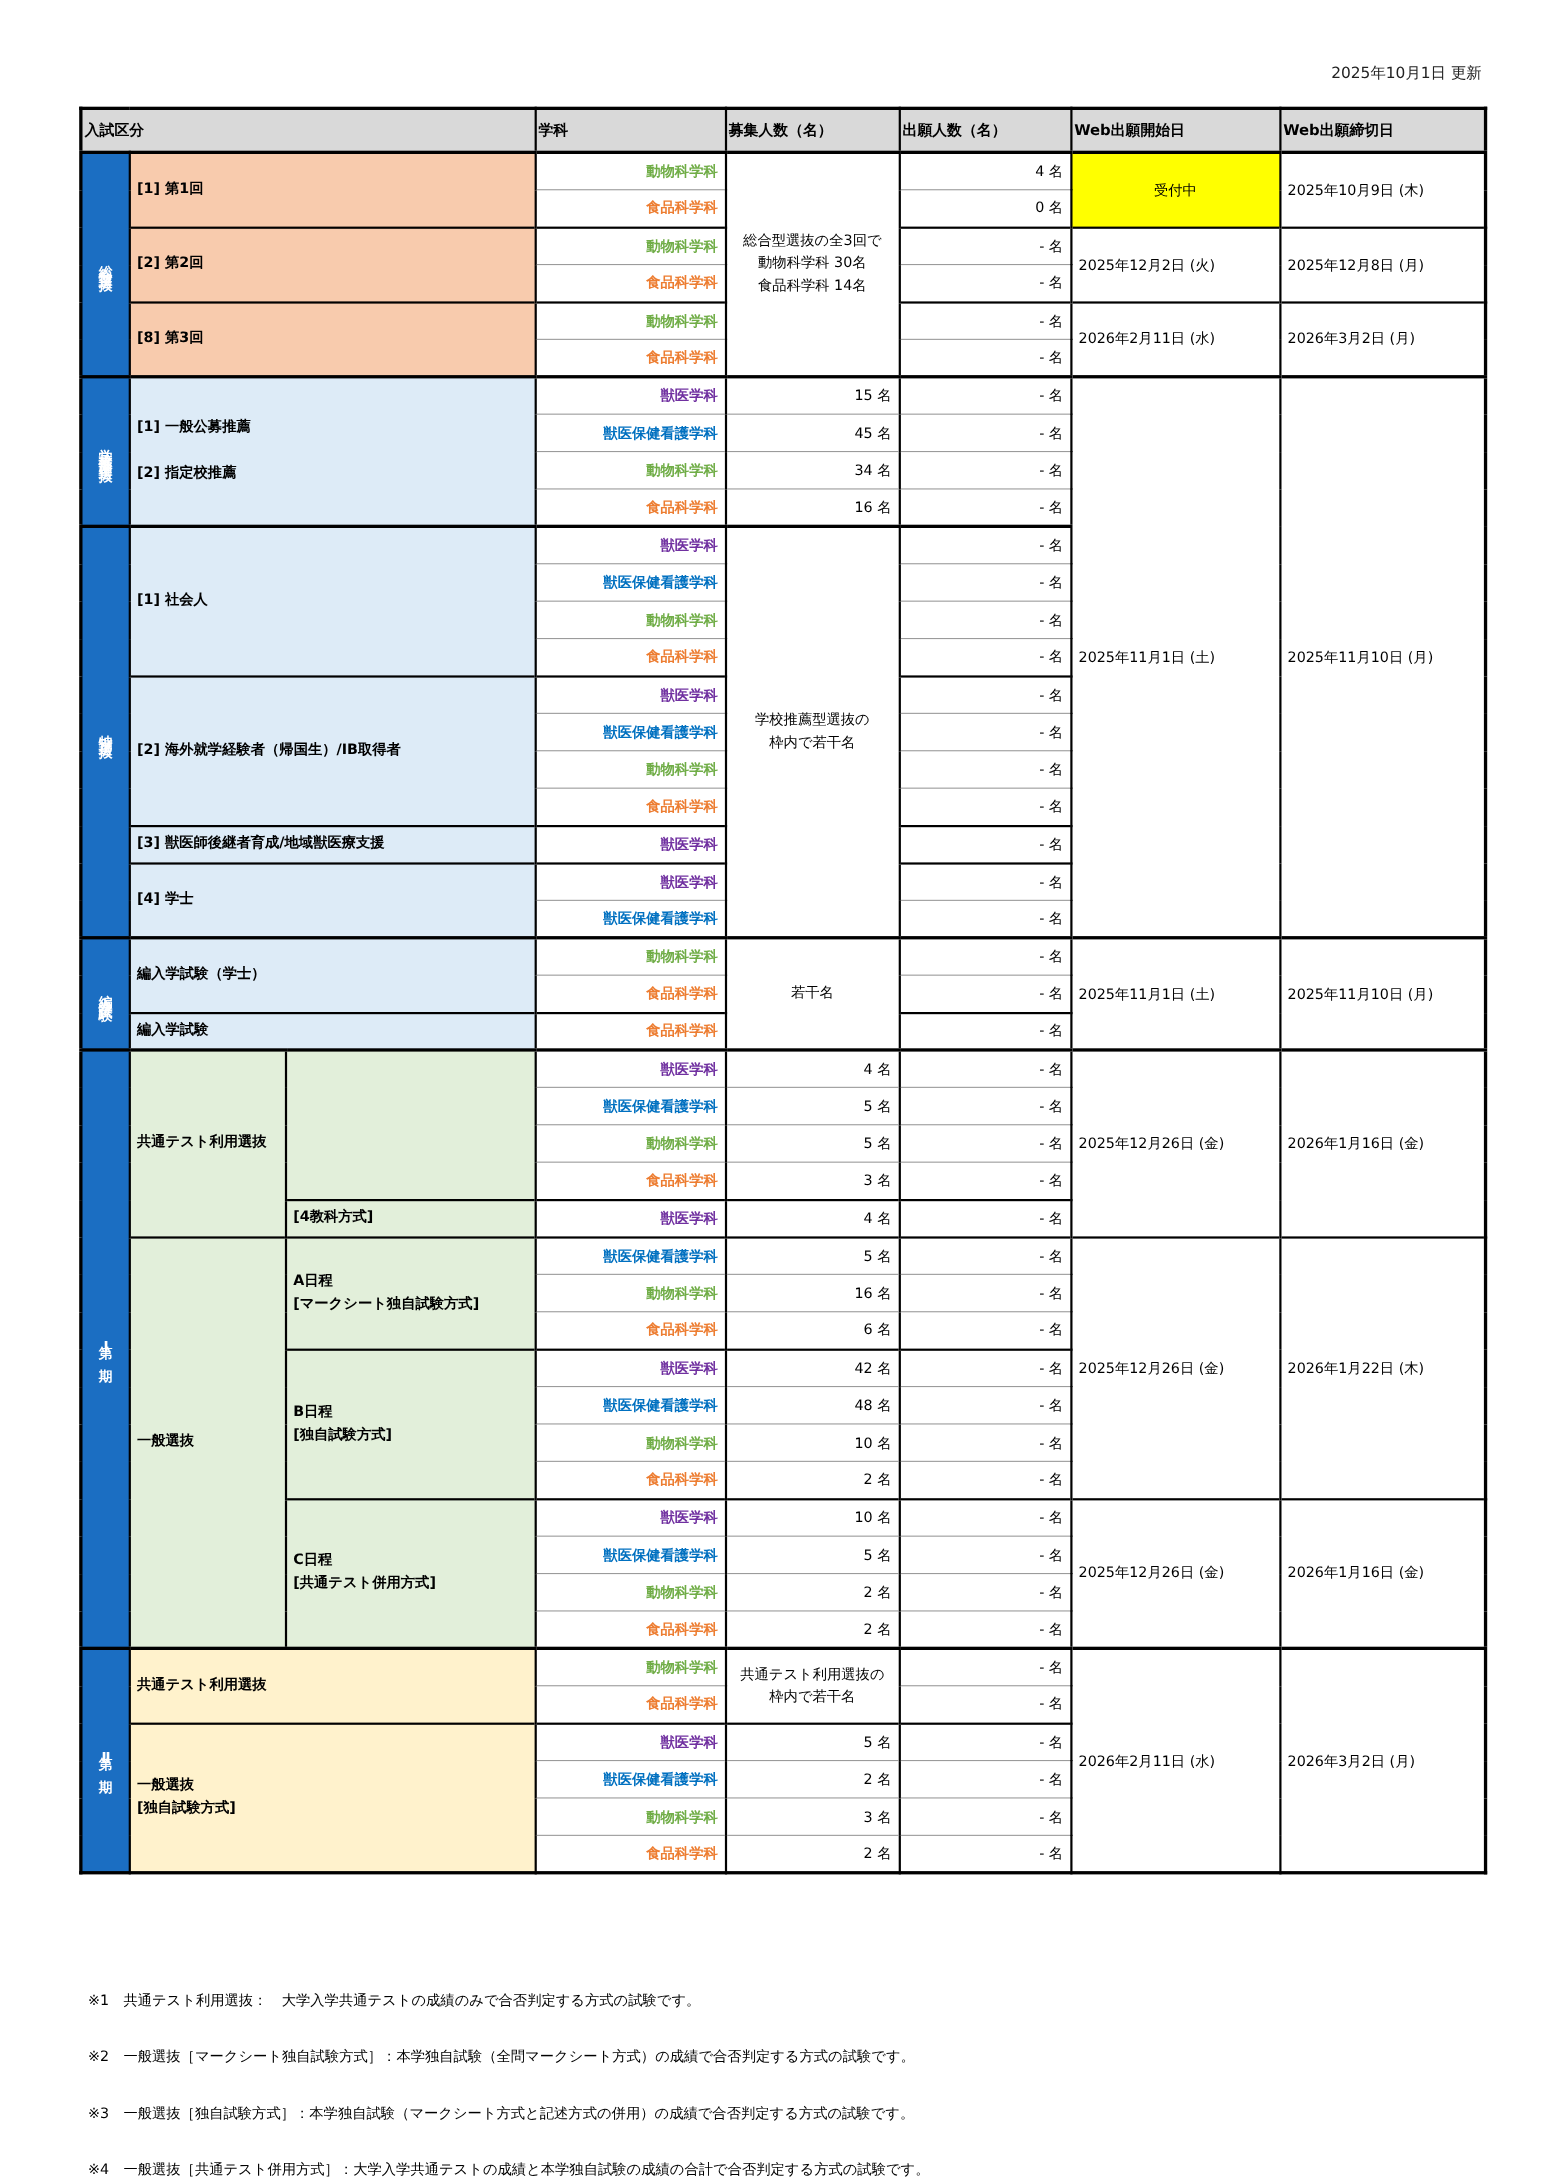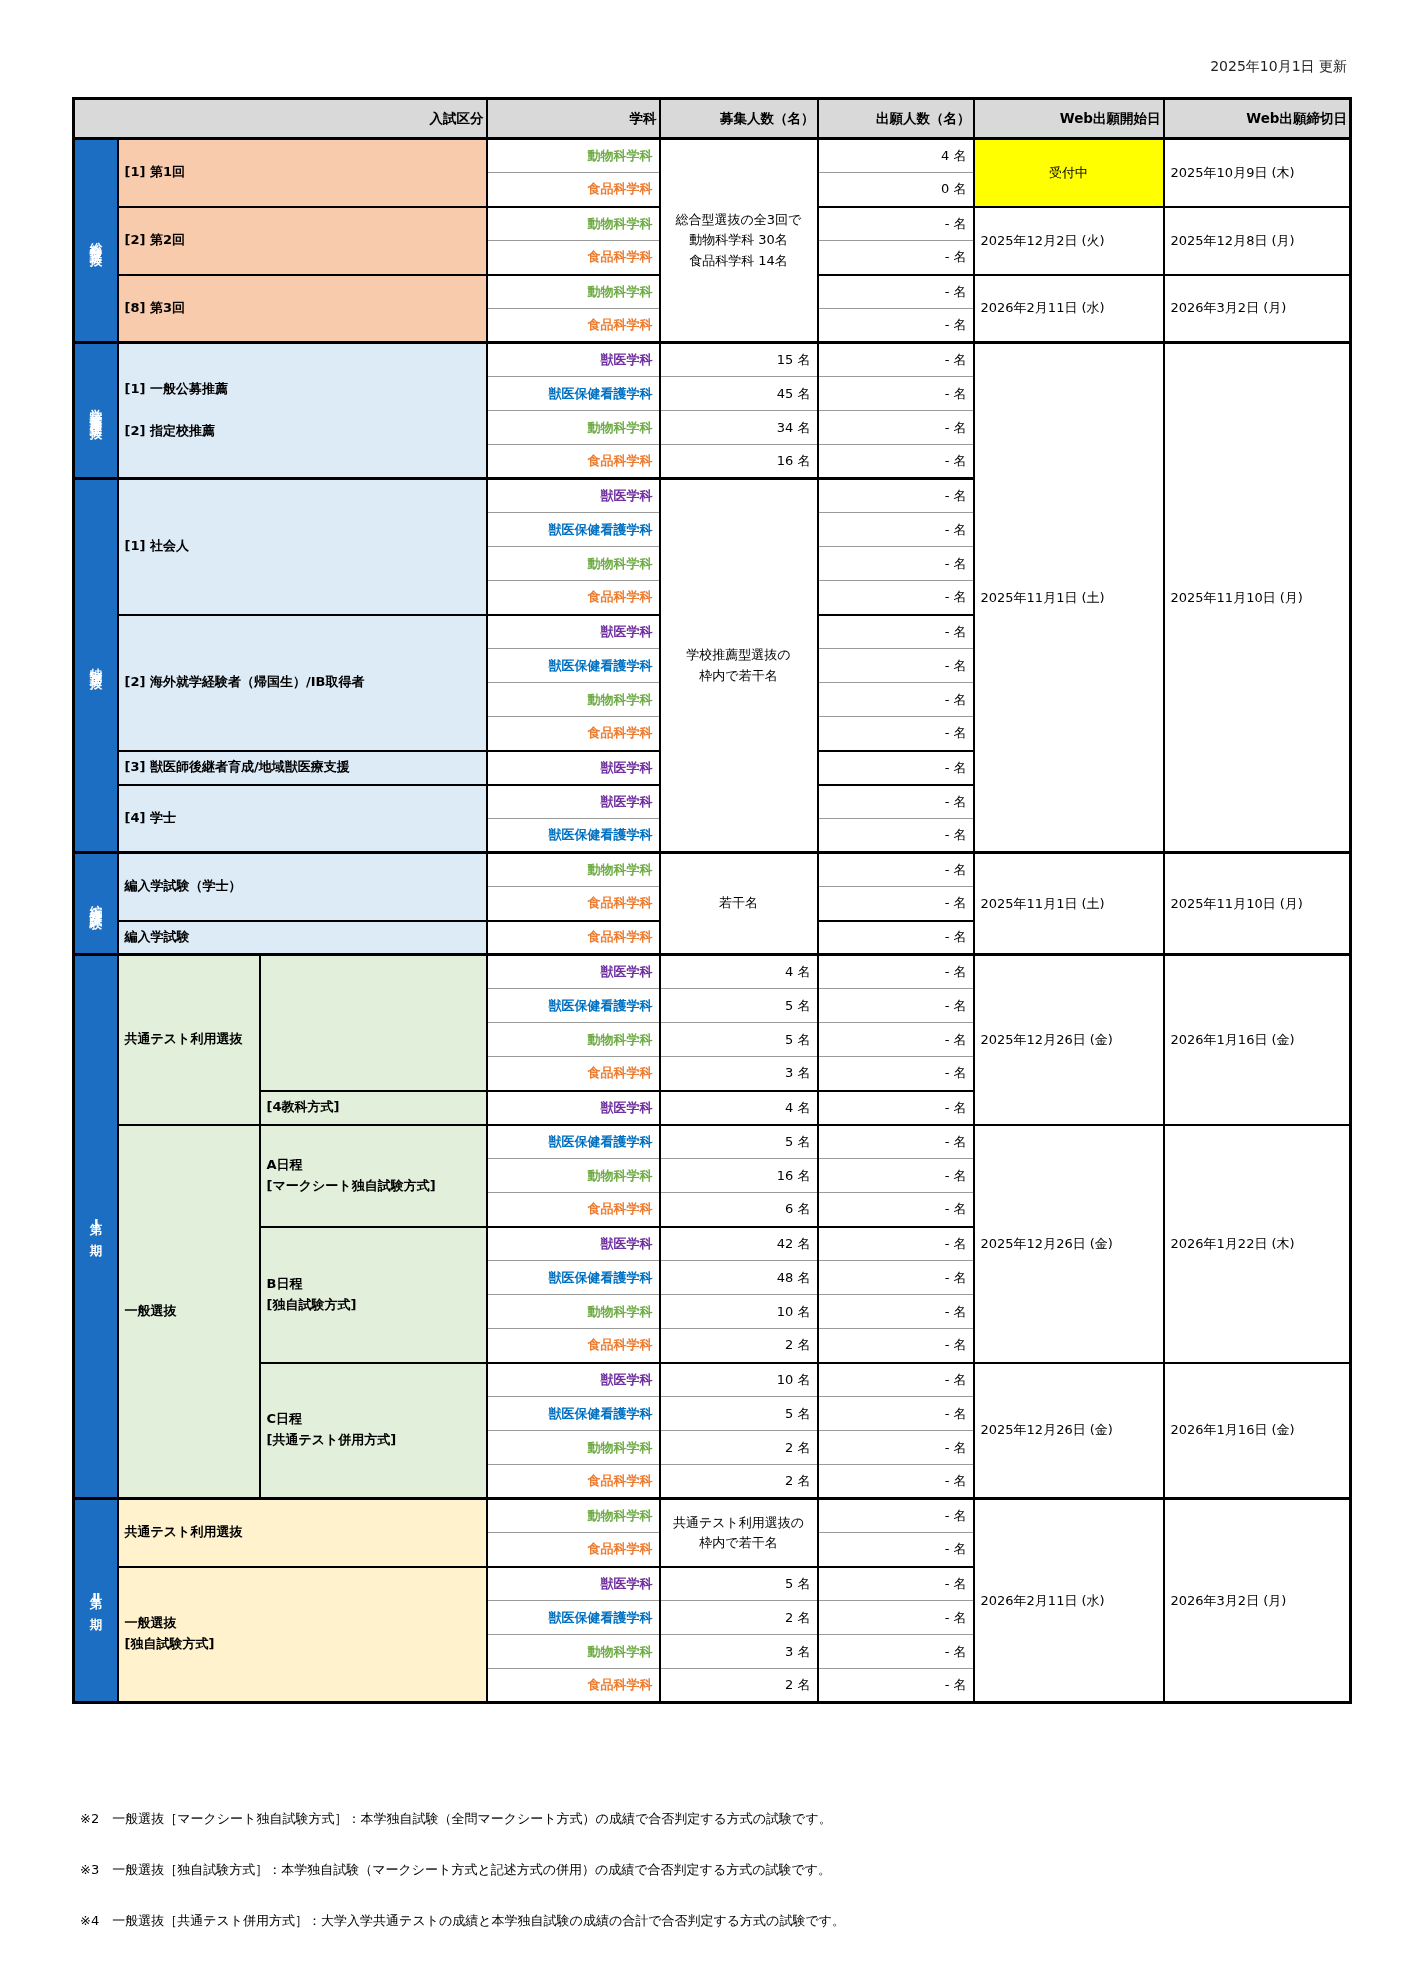--- a/index.html
+++ b/index.html
@@ -2,21 +2,21 @@
 <html><head>
 <meta charset="utf-8">
 <style>
   html,body{margin:0;padding:0;background:#ffffff;}
   body{font-family:"DejaVu Sans",sans-serif;color:#000;}
   .page{position:relative;width:1403px;height:1984px;background:#fff;overflow:hidden;}
   .updated{position:absolute;top:58px;right:56px;font-size:14px;color:#222;}
 
   table.adm{position:absolute;left:72px;top:97px;border-collapse:collapse;table-layout:fixed;border:3px solid #000;}
   table.adm th{background:#d9d9d9;font-weight:bold;font-size:13.5px;height:37px;
-    border-left:2px solid #000;border-bottom:3px solid #000;text-align:right;padding:0 2px;}
+    border-left:2px solid #000;border-bottom:3px solid #000;text-align:left;padding:0 2px;}
   table.adm td{border-left:2px solid #000;height:34px;padding:0 6px;font-size:13px;
     vertical-align:middle;box-sizing:border-box;}
   tr.b-thin>td{border-top:1px solid #9b9b9b;}
   tr.b-grp>td{border-top:2px solid #000;}
   tr.b-sec>td{border-top:3px solid #000;}
 
   td.strip{padding:0;text-align:center;}
   td.strip .v{display:inline-block;writing-mode:vertical-rl;text-orientation:upright;
     color:#fff;font-weight:bold;font-size:12.5px;letter-spacing:3px;line-height:1.15;}
   td.cat{font-weight:bold;font-size:13px;text-align:left;padding-left:14px;
@@ -328,18 +328,19 @@
         </tr>
         <tr class="b-thin">
           <td class="dept" style="color: rgb(237, 125, 49);">食品科学科</td>
           <td class="num recruit">2 名</td>
           <td class="num app">- 名</td>
         </tr>
       </tbody>
   </table>
 
   <div class="footnotes">
+    <p>※1　共通テスト利用選抜：　大学入学共通テストの成績のみで合否判定する方式の試験です。</p>
     <p>※2　一般選抜［マークシート独自試験方式］：本学独自試験（全問マークシート方式）の成績で合否判定する方式の試験です。</p>
     <p>※3　一般選抜［独自試験方式］：本学独自試験（マークシート方式と記述方式の併用）の成績で合否判定する方式の試験です。</p>
     <p>※4　一般選抜［共通テスト併用方式］：大学入学共通テストの成績と本学独自試験の成績の合計で合否判定する方式の試験です。</p>
   </div>
 
 </div>
 
 </body></html>

